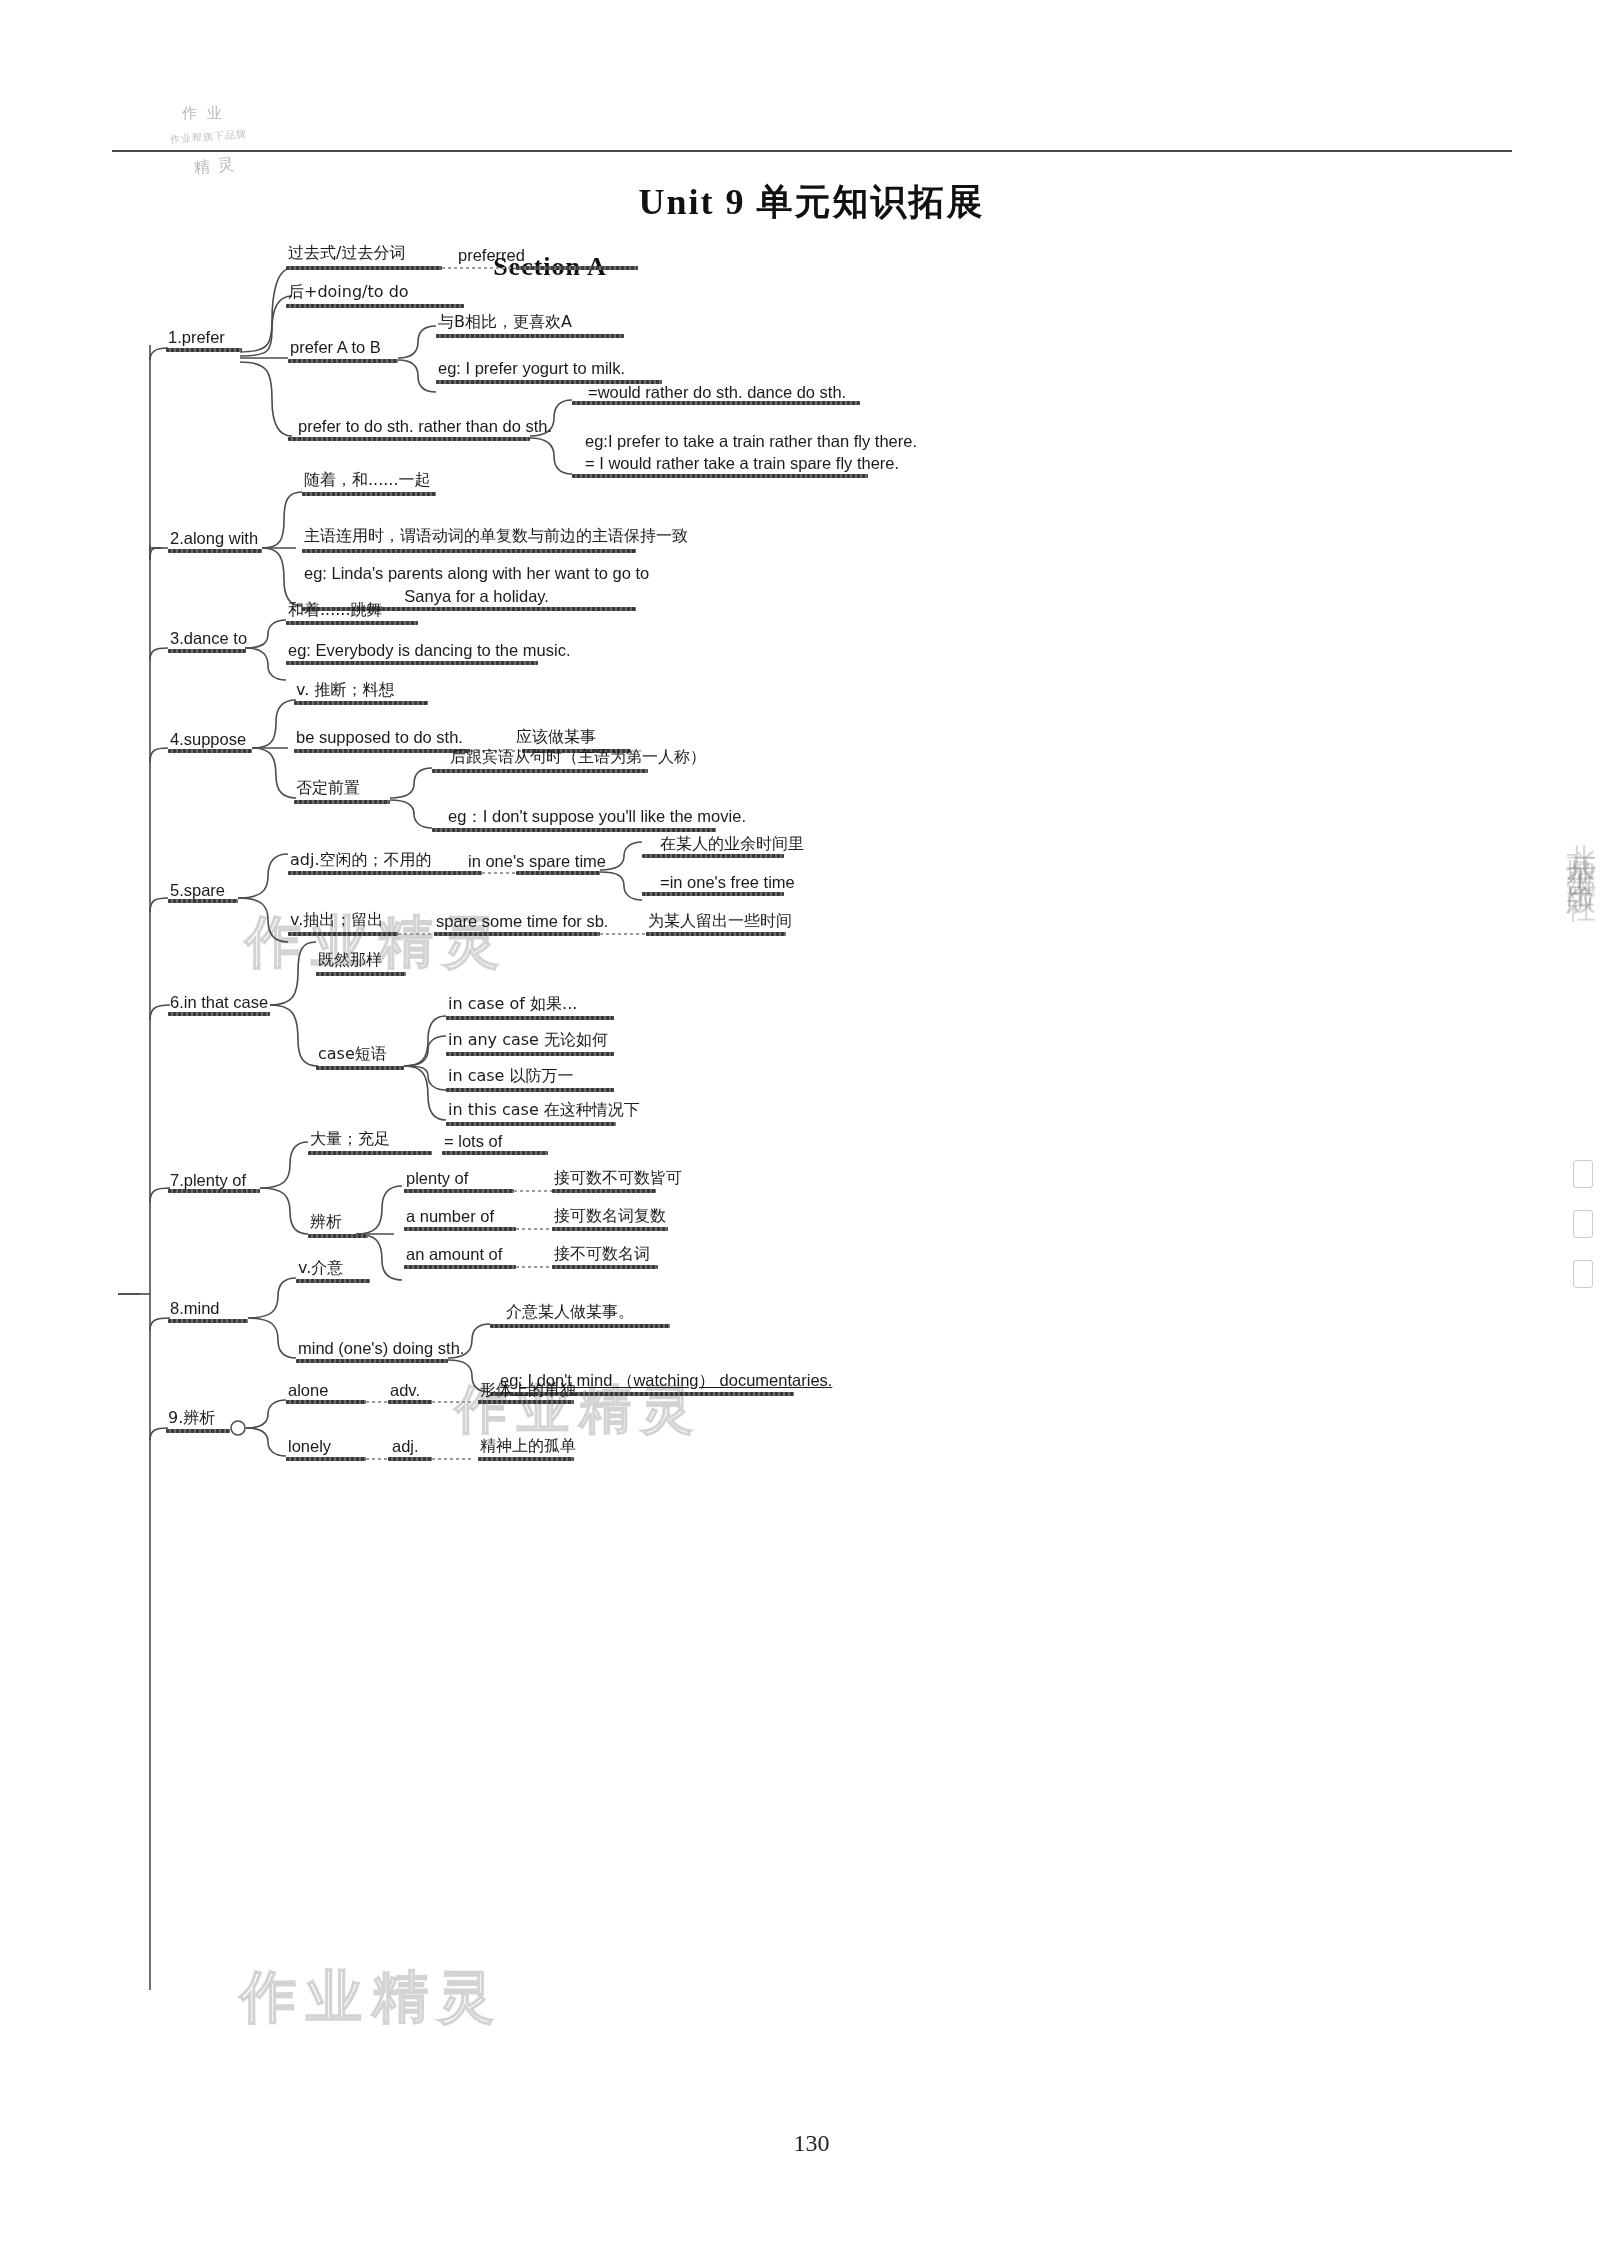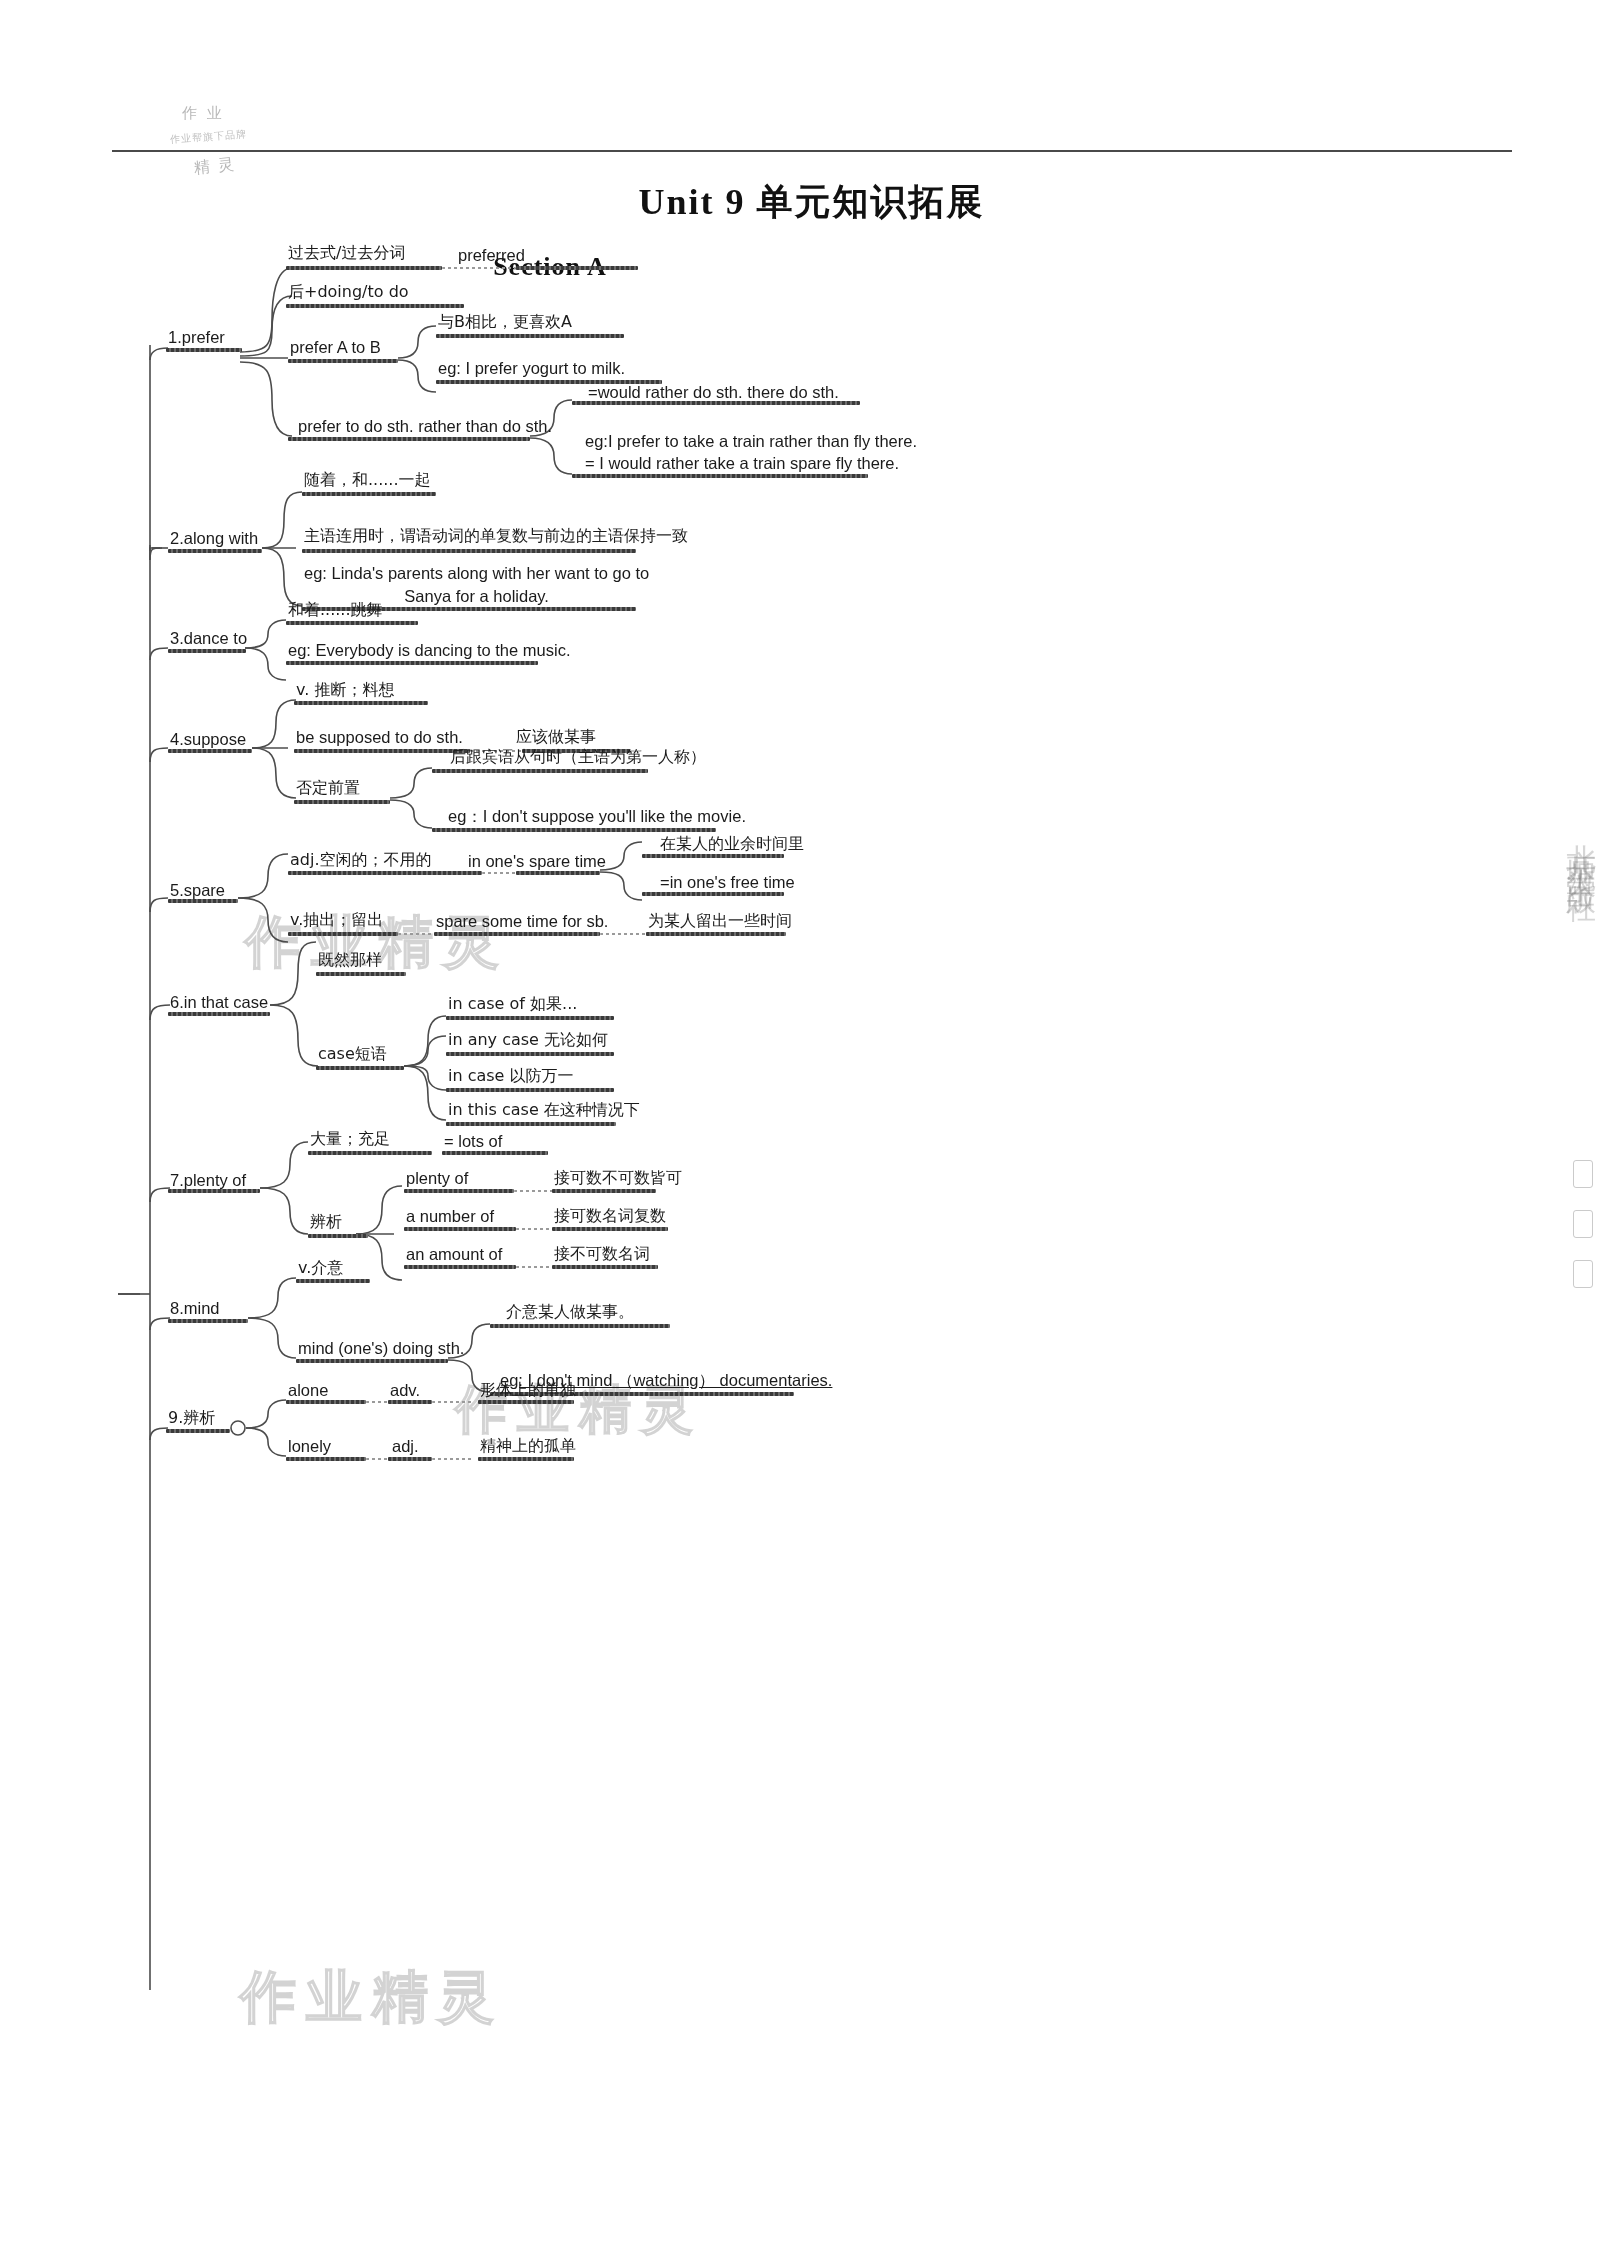--- a/index.html
+++ b/index.html
@@ -107,20 +107,21 @@
 
   <div class="logo-stamp">
     <div class="lg-t">作 业</div>
     <div class="lg-m">作业帮旗下品牌</div>
     <div class="lg-b">精 灵</div>
   </div>
 
   <div class="hdr-rule"></div>
   <div class="unit-title">Unit 9   单元知识拓展</div>
   <div class="section-title">Section A</div>
+  <div class="page-num">130</div>
 
   <div class="wm wm1">作业精灵</div>
   <div class="wm wm3">作业精灵</div>
   <div class="wm wm2">作业精灵</div>
   <div class="wm-side">北京师范大学出版社</div>
   <div class="punch" style="top:1160px;"></div>
   <div class="punch" style="top:1210px;"></div>
   <div class="punch" style="top:1260px;"></div>
 
   <svg class="links">
@@ -220,21 +221,21 @@
 
   <div class="lbl cn" style="left:438px;top:312px;">与B相比，更喜欢A</div>
   <div class="ul" style="left:436px;top:334px;width:188px;"></div>
 
   <div class="lbl" style="left:438px;top:358px;">eg: I prefer yogurt to milk.</div>
   <div class="ul" style="left:436px;top:380px;width:226px;"></div>
 
   <div class="lbl" style="left:290px;top:416px;margin-left:8px;">prefer to do sth. rather than do sth.</div>
   <div class="ul" style="left:288px;top:437px;width:242px;"></div>
 
-  <div class="lbl" style="left:588px;top:382px;">=would rather do sth. there do sth.</div>
+  <div class="lbl" style="left:588px;top:382px;">=would rather do sth. dance do sth.</div>
   <div class="ul" style="left:572px;top:401px;width:288px;"></div>
 
   <div class="lbl" style="left:585px;top:430px;white-space:pre-line;line-height:1.35;">eg:I prefer to take a train rather than fly there.
 = I would rather take a train spare fly there.</div>
   <div class="ul" style="left:572px;top:474px;width:296px;"></div>
 
   <div class="lbl" style="left:170px;top:528px;">2.along with</div>
   <div class="ul" style="left:168px;top:549px;width:94px;"></div>
 
   <div class="lbl cn" style="left:304px;top:470px;">随着，和......一起</div>

